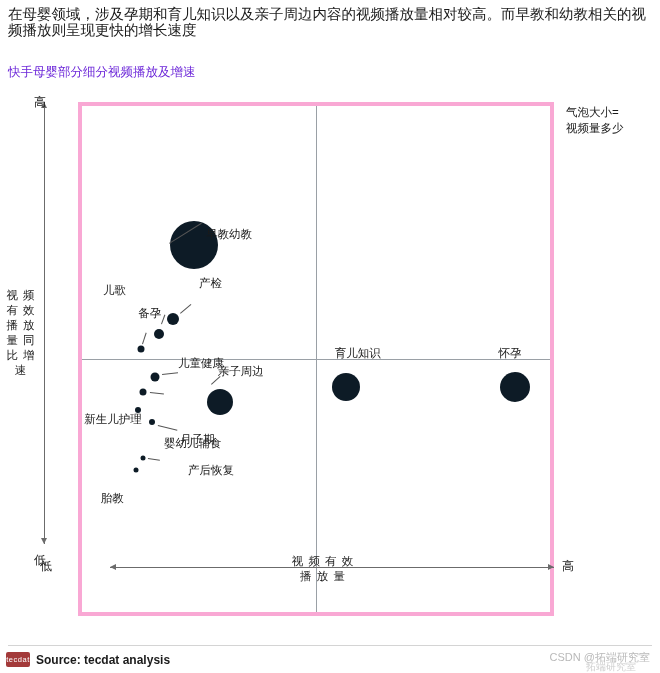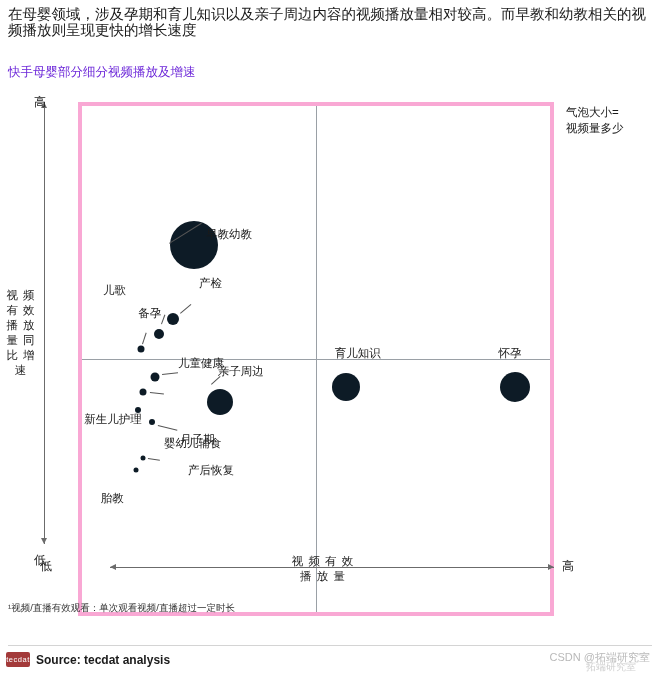--- a/index.html
+++ b/index.html
@@ -304,20 +304,19 @@
   <div class="x-low">低</div>
   <div class="x-high">高</div>
 
   <div class="legend-note">
     <div>气泡大小=</div>
     <div>视频量多少</div>
   </div>
 </div>
 
 <div class="footnotes">
-  <div>¹视频/直播有效观看：单次观看视频/直播超过一定时长</div>
 </div>
 
 <div class="footer-rule"></div>
 <div class="logo">tecdat</div>
 <div class="source">Source: tecdat analysis</div>
 <div class="watermark">CSDN @拓端研究室</div>
 <div class="watermark2">拓端研究室</div>
 
 </body></html>

